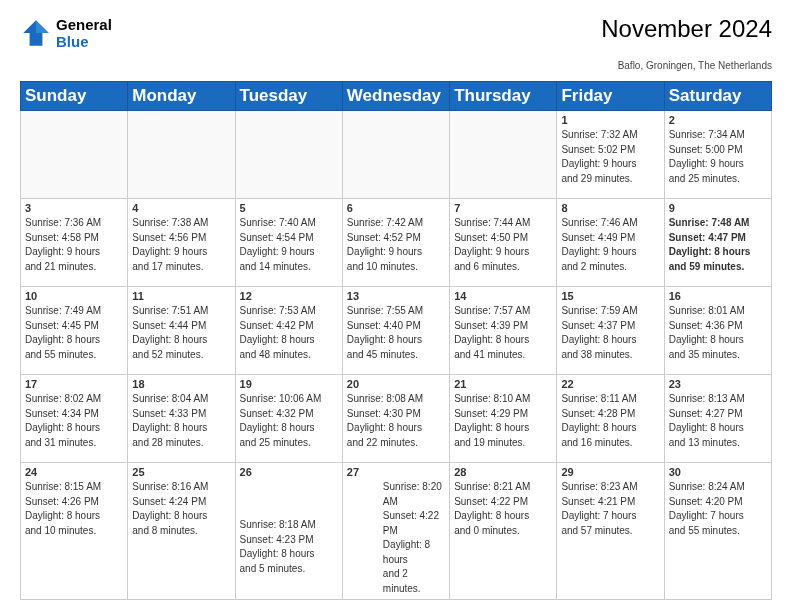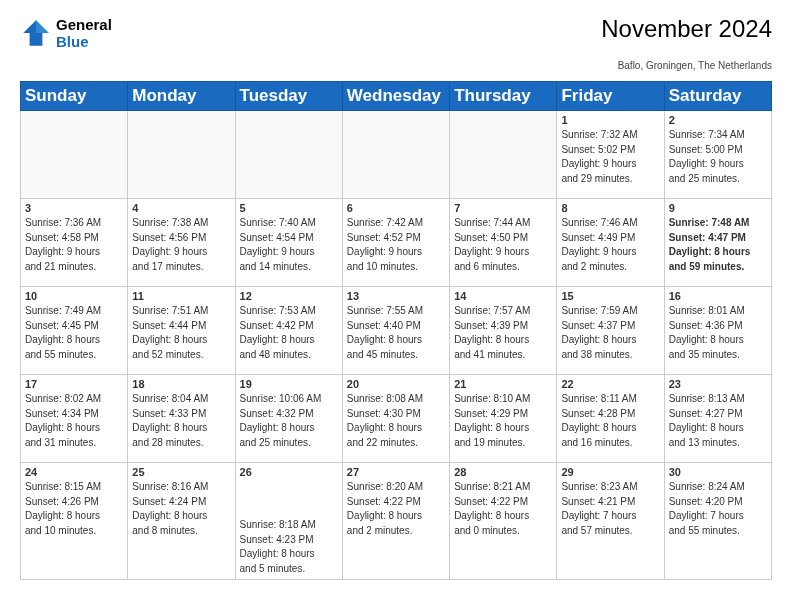--- a/index.html
+++ b/index.html
@@ -312,21 +312,21 @@
           </td>
           <td>
             <span class="day-number">26</span>
             <div class="day-info" style="white-space: pre-line; margin-top: 40px;">Sunrise: 8:18 AM
 Sunset: 4:23 PM
 Daylight: 8 hours
 and 5 minutes.</div>
           </td>
           <td>
             <span class="day-number">27</span>
-            <div class="day-info" style="white-space: pre-line;">Sunrise: 8:20 AM
+            <div class="day-info" style="white-space: pre-line; margin-left: 36px;">Sunrise: 8:20 AM
 Sunset: 4:22 PM
 Daylight: 8 hours
 and 2 minutes.</div>
           </td>
           <td>
             <span class="day-number">28</span>
             <div class="day-info" style="white-space: pre-line;">Sunrise: 8:21 AM
 Sunset: 4:22 PM
 Daylight: 8 hours
 and 0 minutes.</div>

